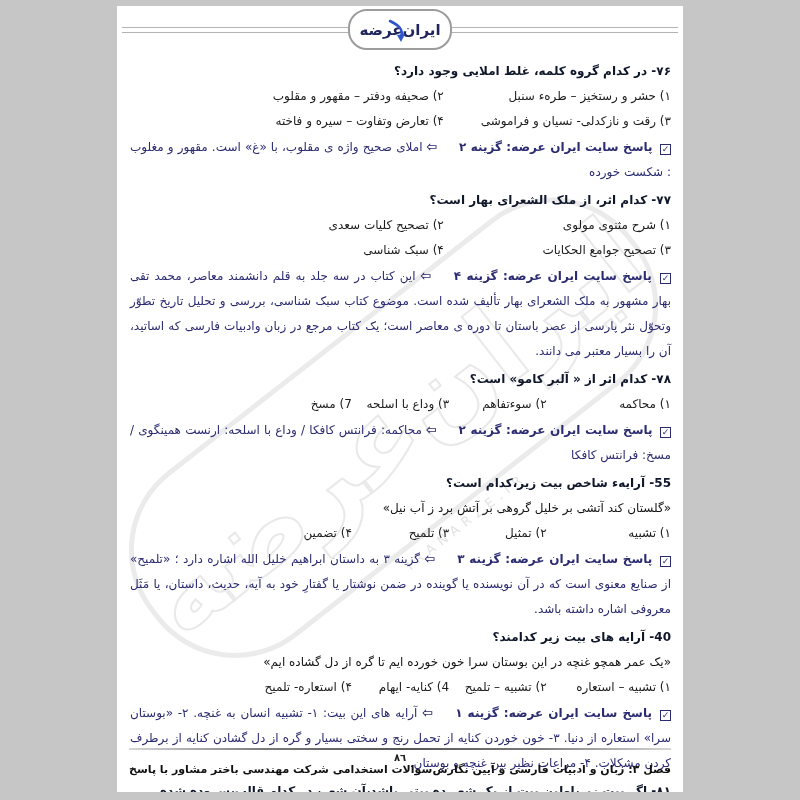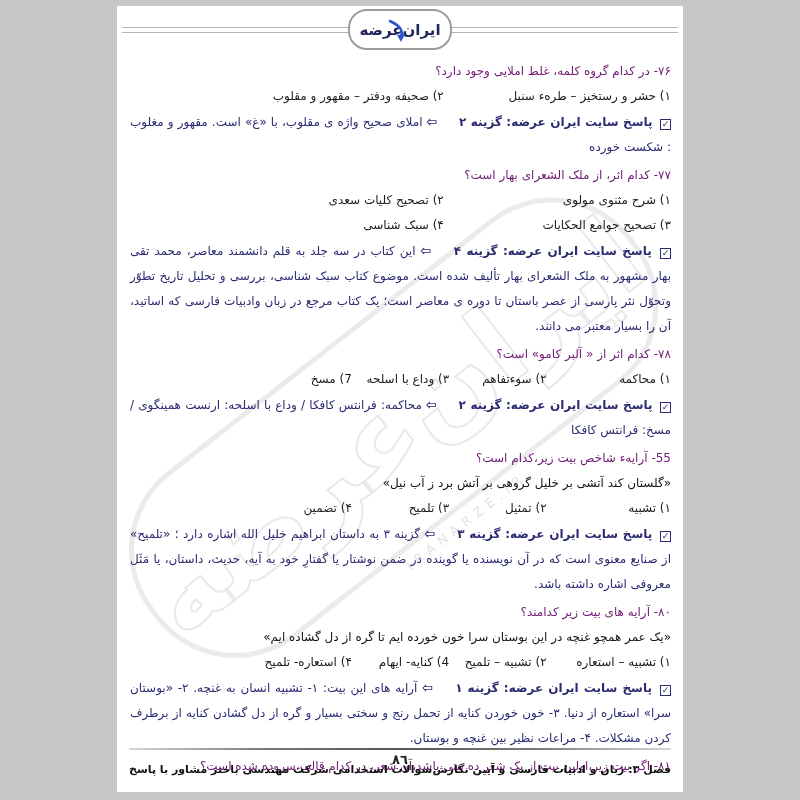--- a/index.html
+++ b/index.html
@@ -19,37 +19,37 @@
     z-index:0;pointer-events:none;}
   .wm-capsule{width:600px;height:200px;border:5px solid #ebebeb;border-radius:100px;
     display:flex;align-items:center;justify-content:center;}
   .wm-text{font-size:110px;font-weight:bold;color:transparent;direction:rtl;
     -webkit-text-stroke:2px #e9e9e9;}
   .wm-sub{text-align:center;color:#e3e3e3;font-size:13px;letter-spacing:6px;margin-top:6px;}
   
   .content{position:absolute;top:50px;right:12px;left:13px;direction:rtl;z-index:2;
     color:#1c1c1c;font-size:12px;}
   .question-block{margin-top:3px;}
-  .q-title{font-weight:normal;line-height:25px;color:#701a75;}
+  .q-title{font-weight:bold;line-height:25px;color:#0f172a;}
   .q-verse{font-weight:normal;line-height:25px;color:#141414;}
   .opts{display:grid;direction:rtl;line-height:25px;}
   .grid2{grid-template-columns:42% 58%;}
   .grid4{grid-template-columns:23% 18% 18% 41%;}
   .opt{text-align:right;white-space:nowrap;}
   .answer{line-height:25px;color:#2b2b72;text-align:justify;}
   .ans-label{font-weight:bold;margin-left:17px;}
   .checkbox{display:inline-block;width:9px;height:9px;border:1.3px solid #2b2b72;
     font-size:9px;line-height:9px;text-align:center;color:#2b2b72;margin-left:3px;
     vertical-align:-1px;}
   .ans-arrow{font-weight:bold;font-size:13px;}
   
   .footer{position:absolute;left:12px;right:12px;bottom:8px;height:36px;z-index:2;}
   .footer-rule{height:2px;background:linear-gradient(to right,#d6d6d6,#7a7a7a 25%,#555 50%,#7a7a7a 75%,#d6d6d6);}
   .page-num{position:absolute;top:4px;left:0;right:0;text-align:center;
-    font-size:13px;font-weight:bold;color:#222;}
+    font-size:10px;font-weight:bold;color:#222;}
   .footer-row{position:absolute;top:15px;left:0;right:0;display:flex;
     justify-content:space-between;direction:rtl;font-weight:bold;font-size:11px;color:#111;}
 </style>
 </head>
 <body>
 
 <div class="page">
 
   <div class="watermark">
     <div class="wm-capsule">
@@ -68,20 +68,22 @@
       </svg>
     </div>
   </header>
 
   <main class="content">
       <div class="question-block">
         <div class="q-title">۷۶- در کدام گروه کلمه، غلط املایی وجود دارد؟</div>
         <div class="opts grid2">
           <div class="opt">۱) حشر و رستخیز – طره‌ء سنبل</div>
           <div class="opt">۲) صحیفه ودفتر – مقهور و مقلوب</div>
+          <div class="opt">۳) رقت و نازکدلی- نسیان و فراموشی</div>
+          <div class="opt">۴) تعارض وتفاوت – سیره و فاخته</div>
         </div>
         <div class="answer"><span class="checkbox">✓</span><span class="ans-label"> پاسخ سایت ایران عرضه: گزینه ۲ </span><span class="ans-arrow">⇦</span><span class="ans-text"> املای صحیح واژه ی مقلوب، با «غ» است. مقهور و مغلوب : شکست خورده</span></div>
       </div>
       <div class="question-block">
         <div class="q-title">۷۷- کدام اثر، از ملک الشعرای بهار است؟</div>
         <div class="opts grid2">
           <div class="opt">۱) شرح مثنوی مولوی</div>
           <div class="opt">۲) تصحیح کلیات سعدی</div>
           <div class="opt">۳) تصحیح جوامع الحکایات</div>
           <div class="opt">۴) سبک شناسی</div>
@@ -103,21 +105,21 @@
         <div class="q-verse">«گلستان کند آتشی بر خلیل گروهی بر آتش برد ز آب نیل»</div>
         <div class="opts grid4">
           <div class="opt">۱) تشبیه</div>
           <div class="opt">۲) تمثیل</div>
           <div class="opt">۳) تلمیح</div>
           <div class="opt">۴) تضمین</div>
         </div>
         <div class="answer"><span class="checkbox">✓</span><span class="ans-label"> پاسخ سایت ایران عرضه: گزینه ۳ </span><span class="ans-arrow">⇦</span><span class="ans-text"> گزینه ۳ به داستان ابراهیم خلیل الله اشاره دارد ؛ «تلمیح» از صنایع معنوی است که در آن نویسنده یا گوینده در ضمن نوشتار یا گفتارِ خود به آیه، حدیث، داستان، یا مَثَل معروفی اشاره داشته باشد.</span></div>
       </div>
       <div class="question-block">
-        <div class="q-title">۸۰- آرایه های بیت زیر کدامند؟</div>
+        <div class="q-title">40- آرایه های بیت زیر کدامند؟</div>
         <div class="q-verse">«یک عمر همچو غنچه در این بوستان سرا خون خورده ایم تا گره از دل گشاده ایم»</div>
         <div class="opts grid4">
           <div class="opt">۱) تشبیه – استعاره</div>
           <div class="opt">۲) تشبیه – تلمیح</div>
           <div class="opt">4) کنایه- ایهام</div>
           <div class="opt">۴) استعاره- تلمیح</div>
         </div>
         <div class="answer"><span class="checkbox">✓</span><span class="ans-label"> پاسخ سایت ایران عرضه: گزینه ۱ </span><span class="ans-arrow">⇦</span><span class="ans-text"> آرایه های این بیت: ۱- تشبیه انسان به غنچه. ۲- «بوستان سرا» استعاره از دنیا. ۳- خون خوردن کنایه از تحمل رنج و سختی بسیار و گره از دل گشادن کنایه از برطرف کردن مشکلات. ۴- مراعات نظیر بین غنچه و بوستان.</span></div>
       </div>
       <div class="question-block">

